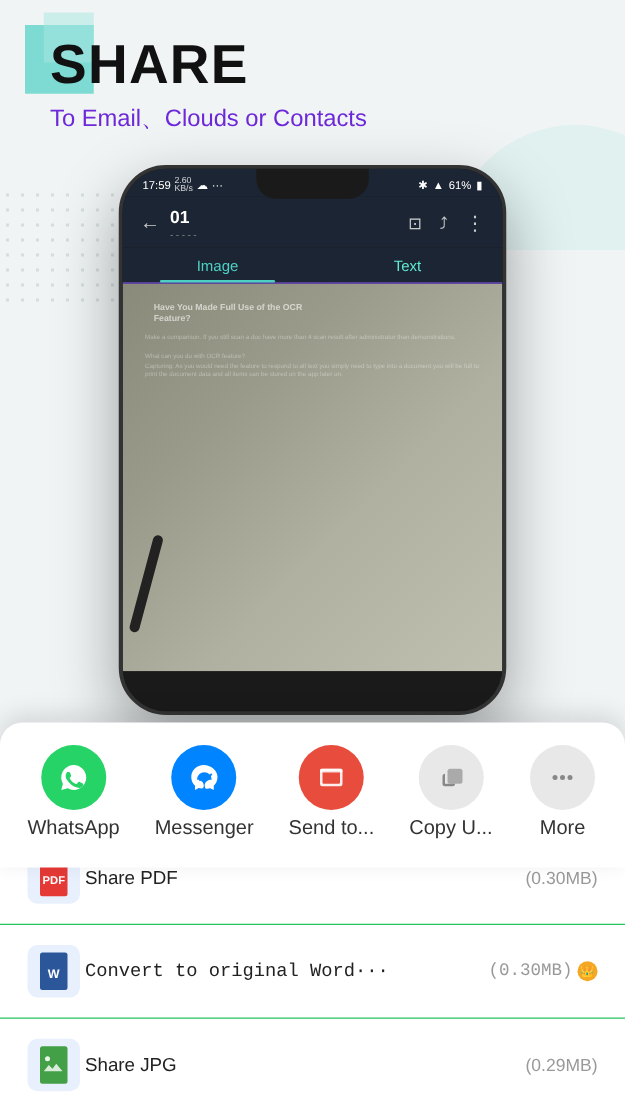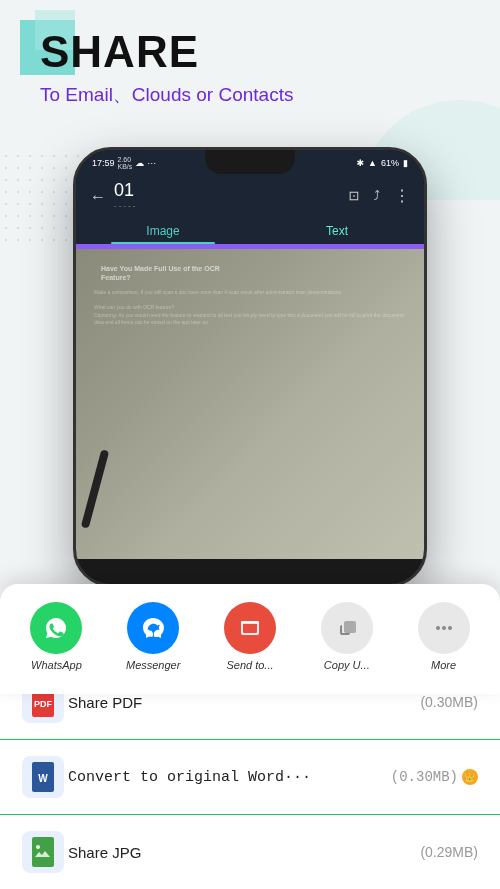--- a/index.html
+++ b/index.html
@@ -71,24 +71,24 @@
       width: 100px;
       height: 100px;
       background-image: radial-gradient(circle, #c0d0ce 1.5px, transparent 1.5px);
       background-size: 12px 12px;
       opacity: 0.6;
     }
 
     
     .phone-container {
       position: absolute;
-      top: 147px;
+      top: 132px;
       left: 50%;
       transform: translateX(-50%);
-      width: 354px;
+      width: 310px;
       height: 440px;
     }
     .phone-shell {
       width: 100%;
       height: 100%;
       background: #1a1a1a;
       border-radius: 38px;
       border: 3px solid #333;
       overflow: hidden;
       position: relative;
@@ -122,29 +122,29 @@
     
     .app-bar {
       display: flex;
       align-items: center;
       justify-content: space-between;
       padding: 8px 14px 6px;
       background: #1c2533;
     }
     .app-bar-left { display: flex; align-items: center; gap: 8px; }
     .back-arrow { color: #ccc; font-size: 16px; }
-    .page-num { color: #fff; font-size: 18px; font-weight: 400; }
+    .page-num { color: #fff; font-size: 14px; font-weight: 700; }
     .page-dots { color: #888; font-size: 8px; letter-spacing: 2px; display: block; text-align: center; }
     .app-bar-right { display: flex; align-items: center; gap: 14px; color: #ccc; font-size: 15px; }
 
     
     .tabs {
       display: flex;
       background: #1c2533;
-      border-bottom: 5px solid #8b5cf6;
+      border-bottom: 1px solid #8b5cf6;
     }
     .tab {
       flex: 1;
       text-align: center;
       padding: 8px 0 6px;
       font-size: 12px;
       color: #5eead4;
       position: relative;
     }
     .tab.active {
@@ -219,25 +219,24 @@
       display: flex; align-items: center; justify-content: center;
       font-size: 26px;
       flex-shrink: 0;
     }
     .icon-whatsapp { background: #25d366; }
     .icon-messenger { background: #0084ff; }
     .icon-send { background: #e74c3c; }
     .icon-copy { background: #e8e8e8; }
     .icon-more { background: #e8e8e8; }
     .share-app-label {
-      font-size: 11px;
+      font-size: 16px;
       color: #333;
       text-align: center;
       line-height: 1.2;
-      font-style: italic;
     }
     .list-item {
       display: flex;
       align-items: center;
       padding: 16px 22px;
       border-top: 1px solid #22c55e;
       gap: 4px;
     }
     .list-icon {
       width: 42px; height: 42px;

